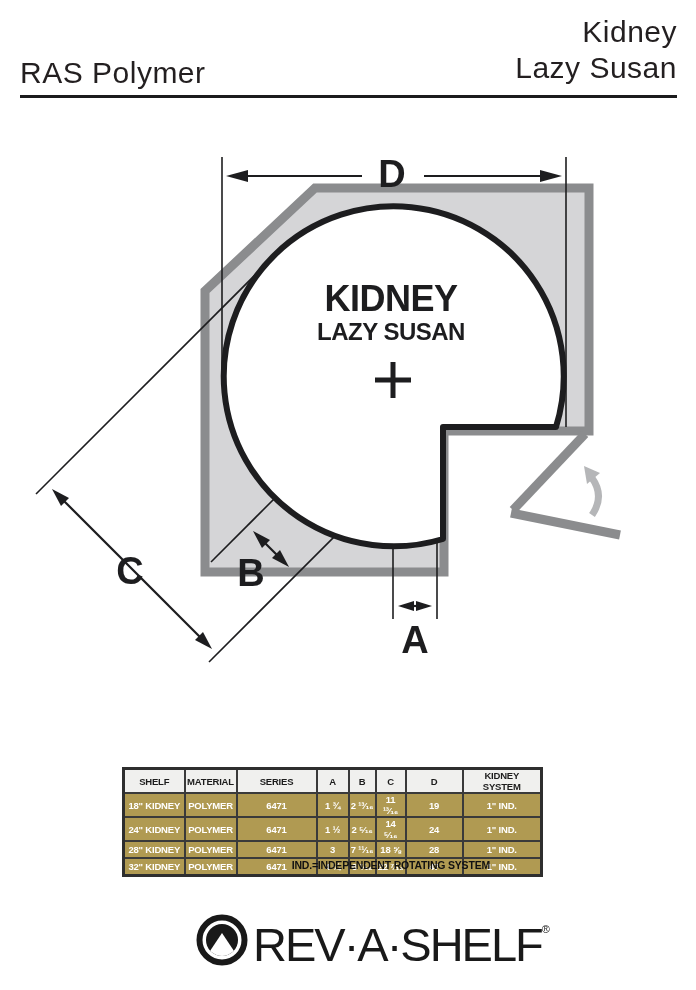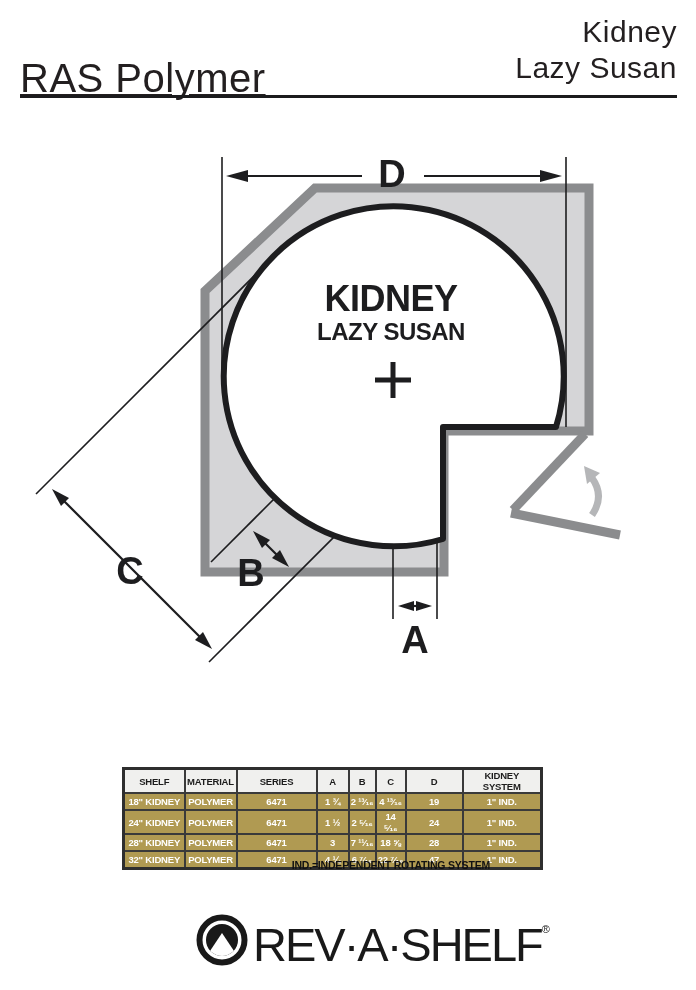--- a/index.html
+++ b/index.html
@@ -1,19 +1,19 @@
 <!DOCTYPE html>
 <html><head>
 <meta charset="utf-8">
 <style>
   html,body{margin:0;padding:0;background:#ffffff;}
   body{width:696px;height:990px;position:relative;font-family:"Liberation Sans",sans-serif;color:#231f20;overflow:hidden;}
   .abs{position:absolute;}
   
-  .title-left{left:20px;top:56px;font-size:40px;letter-spacing:.5px;text-decoration:underline;}
+  .title-left{left:20px;top:56px;font-size:30px;letter-spacing:.5px;}
   .title-right{right:19px;top:14px;font-size:30px;line-height:36px;text-align:right;letter-spacing:.5px;}
   .header-rule{left:20px;top:95px;width:657px;height:3px;background:#1b1b1d;}
   
   .diagram{left:0;top:0;width:696px;height:990px;}
   
   .spec-table{left:122px;top:767px;border-collapse:collapse;table-layout:fixed;width:418px;
               font-size:9.5px;letter-spacing:-0.2px;text-align:center;}
   .spec-table th{background:#f0f0ee;color:#1c1c1c;border:2px solid #3a3a3a;height:17px;
                  font-weight:bold;padding:0 1px;}
   .spec-table td{background:#b09a52;color:#ffffff;border:2px solid #3a3a3a;height:15px;
@@ -124,21 +124,21 @@
       <th>KIDNEY SYSTEM</th>
     </tr>
   </thead>
   <tbody>
     <tr>
       <td>18" KIDNEY</td>
       <td>POLYMER</td>
       <td>6471</td>
       <td>1 ¾</td>
       <td>2 ¹³⁄₁₆</td>
-      <td>4 ¹³⁄₁₆</td>
+      <td>11 ¹³⁄₁₆</td>
       <td>19</td>
       <td>1" IND.</td>
     </tr>
     <tr>
       <td>24" KIDNEY</td>
       <td>POLYMER</td>
       <td>6471</td>
       <td>1 ½</td>
       <td>2 ⁵⁄₁₆</td>
       <td>14 ⁵⁄₁₆</td>

